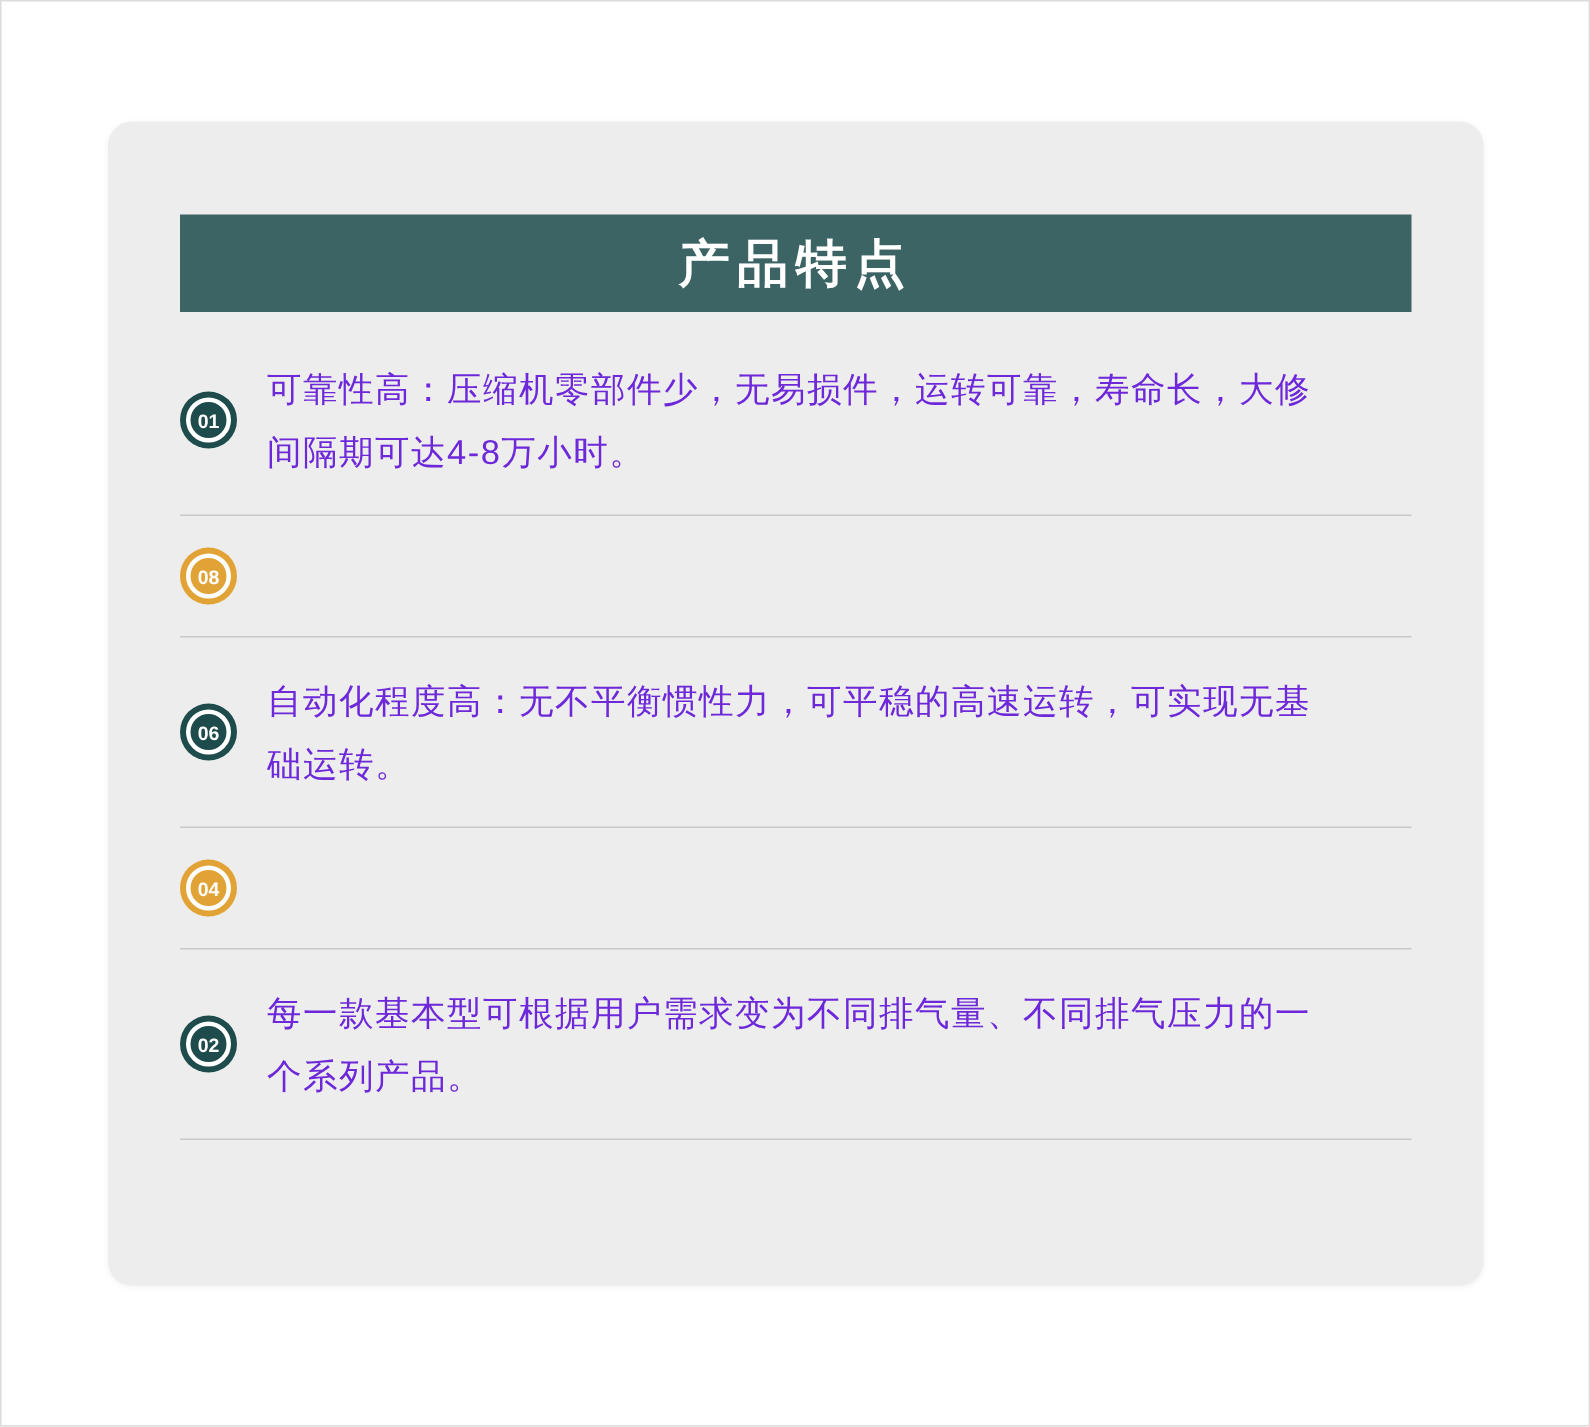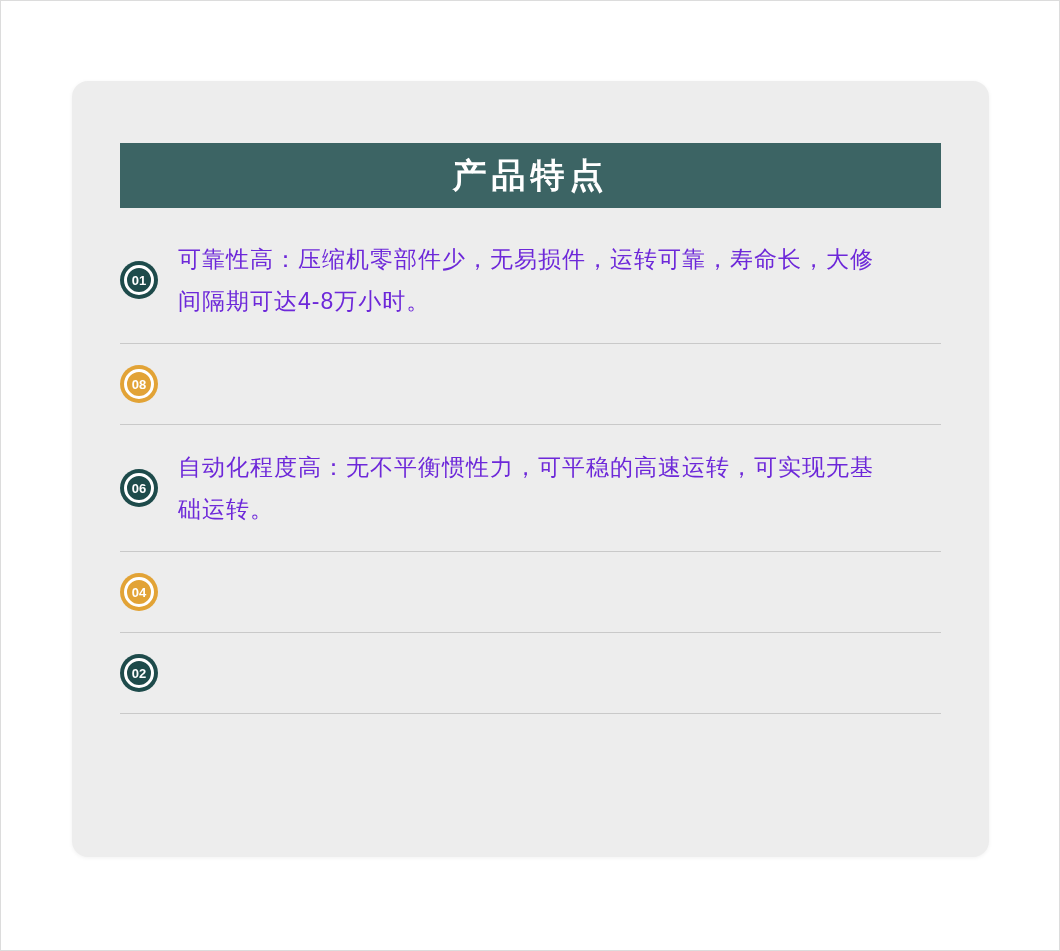--- a/index.html
+++ b/index.html
@@ -112,16 +112,17 @@
     <div class="feature-row" style="--c: #e2a336;">
       <div class="badge">
         <span class="badge-inner">04</span>
       </div>
     </div>
 
     <div class="feature-row" style="--c: #1e4b4b;">
       <div class="badge">
         <span class="badge-inner">02</span>
       </div>
+      <div class="feature-text">每一款基本型可根据用户需求变为不同排气量、不同排气压力的一个系列产品。</div>
     </div>
 
   </div>
 </div>
 
 </body></html>

